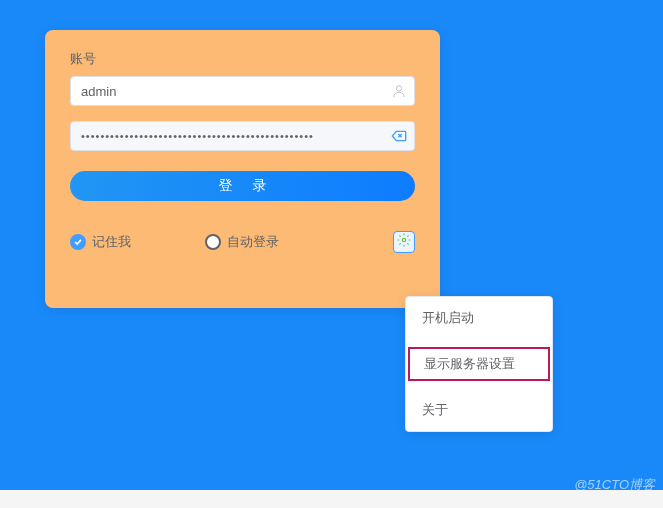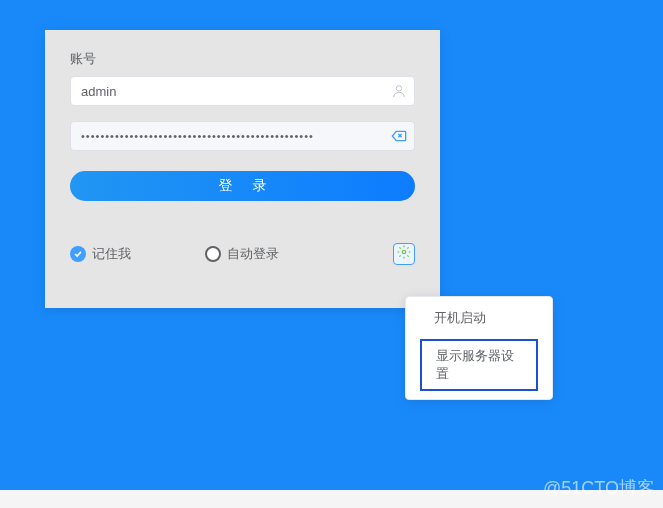--- a/index.html
+++ b/index.html
@@ -22,22 +22,22 @@
       right: 0;
       height: 18px;
       background: #f5f5f5;
     }
     .login-card {
       position: absolute;
       left: 45px;
       top: 30px;
       width: 395px;
       height: 278px;
-      background: #e5e5e5;
-      border-radius: 0;
+      background: #fdba74;
+      border-radius: 8px;
       padding: 20px 25px;
       box-shadow: 0 2px 12px rgba(0,0,0,0.1);
     }
     .field-label {
       font-size: 13px;
       color: #606266;
       margin-bottom: 8px;
     }
     .input-wrap {
       position: relative;
@@ -75,21 +75,21 @@
       width: 100%;
       height: 30px;
       background: linear-gradient(90deg, #2196f3 0%, #0d7cff 100%);
       border: none;
       border-radius: 15px;
       color: #fff;
       font-size: 14px;
       letter-spacing: 8px;
       cursor: pointer;
       margin-top: 5px;
-      margin-bottom: 42px;
+      margin-bottom: 30px;
       text-indent: 8px;
     }
     .options-row {
       display: flex;
       align-items: center;
       justify-content: space-between;
       gap: 12px;
     }
     .option-group {
       display: flex;
@@ -136,40 +136,41 @@
     }
     .dropdown-menu {
       position: absolute;
       left: 405px;
       top: 296px;
       width: 148px;
       background: #fff;
       border: 1px solid #e4e7ed;
       border-radius: 4px;
       box-shadow: 0 2px 12px rgba(0,0,0,0.1);
-      padding: 4px 12px;
+      padding: 4px 0;
     }
     .menu-item {
       padding: 8px 16px;
       font-size: 13px;
       color: #606266;
       cursor: pointer;
     }
     .menu-item.highlighted {
-      border: 2px solid #1d4ed8;
-      margin: 4px 2px;
+      border: 2px solid #be185d;
+      margin: 12px 2px;
       padding: 6px 14px;
     }
     .watermark {
       position: absolute;
       right: 8px;
-      bottom: 8px;
+      bottom: 14px;
       color: rgba(255,255,255,0.6);
-      font-size: 18px;
+      font-size: 13px;
       z-index: 10;
+      font-style: italic;
     }
   </style>
 </head>
 <body>
 
 <div class="login-card">
   <div class="field-label">账号</div>
   <div class="input-wrap">
     <input type="text" class="text-input" value="admin" style="">
     <span class="input-icon">
@@ -213,16 +214,17 @@
           <path d="M12 1v3m0 16v3M4.2 4.2l2.1 2.1m11.4 11.4l2.1 2.1M1 12h3m16 0h3M4.2 19.8l2.1-2.1m11.4-11.4l2.1-2.1"></path>
         </svg>
       </span>
     </div>
   </div>
 </div>
 
 <div class="dropdown-menu">
   <div class="menu-item">开机启动</div>
   <div class="menu-item highlighted">显示服务器设置</div>
+  <div class="menu-item">关于</div>
 </div>
 
 <div class="bg-bottom"></div>
 <div class="watermark">@51CTO博客</div>
 
 </body></html>

